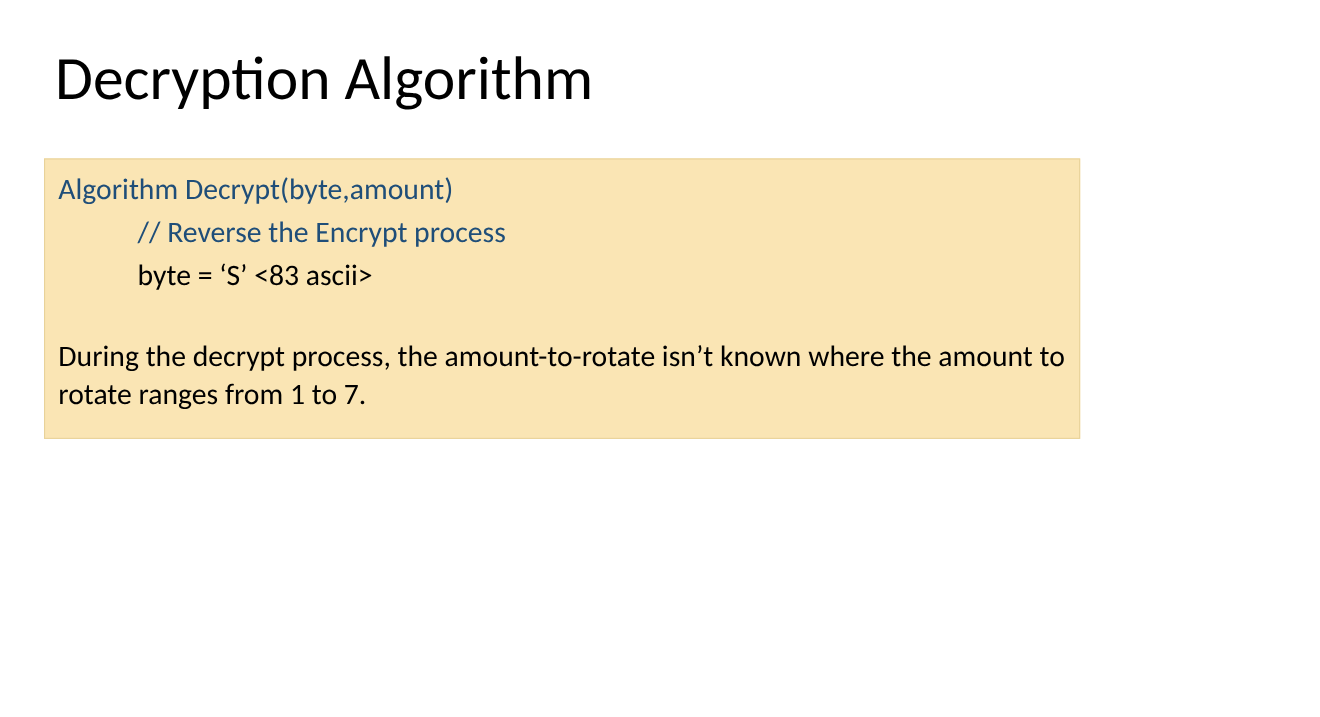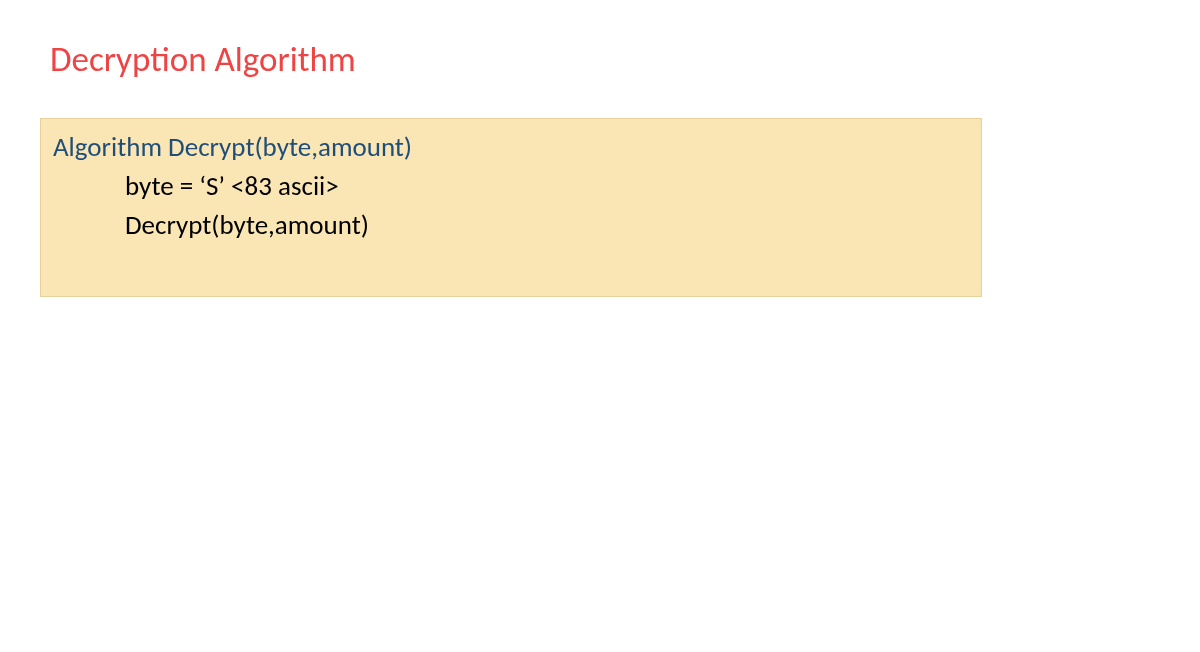--- a/index.html
+++ b/index.html
@@ -8,23 +8,23 @@
       height: 652px;
       background: #ffffff;
       font-family: "Calibri", "Segoe UI", Arial, sans-serif;
       color: #000000;
       position: relative;
     }
     .slide {
       padding: 38px 50px 0 50px;
     }
     .title {
-      font-size: 35px;
+      font-size: 56px;
       font-weight: 400;
-      color: #ef4444;
+      color: #000000;
       margin-bottom: 38px;
       letter-spacing: 0px;
     }
     .box {
       background: #fae5b4;
       border: 1px solid #e8d29a;
       padding: 8px 12px 22px 12px;
       width: 942px;
       margin-left: -10px;
     }
@@ -45,17 +45,18 @@
     }
   </style>
 </head>
 <body>
 
 <div class="slide">
   <h1 class="title">Decryption Algorithm</h1>
 
   <div class="box">
     <div class="line blue">Algorithm Decrypt(byte,amount)</div>
+    <div class="line blue indent1">// Reverse the Encrypt process</div>
     <div class="line indent2">byte = ‘S’ &lt;83 ascii&gt;</div>
-    <div class="line indent2">Decrypt(byte,amount)</div>
     <div class="spacer"></div>
+    <div class="para">During the decrypt process, the amount-to-rotate isn’t known where the amount to rotate ranges from 1 to 7.</div>
   </div>
 </div>
 
 </body></html>

